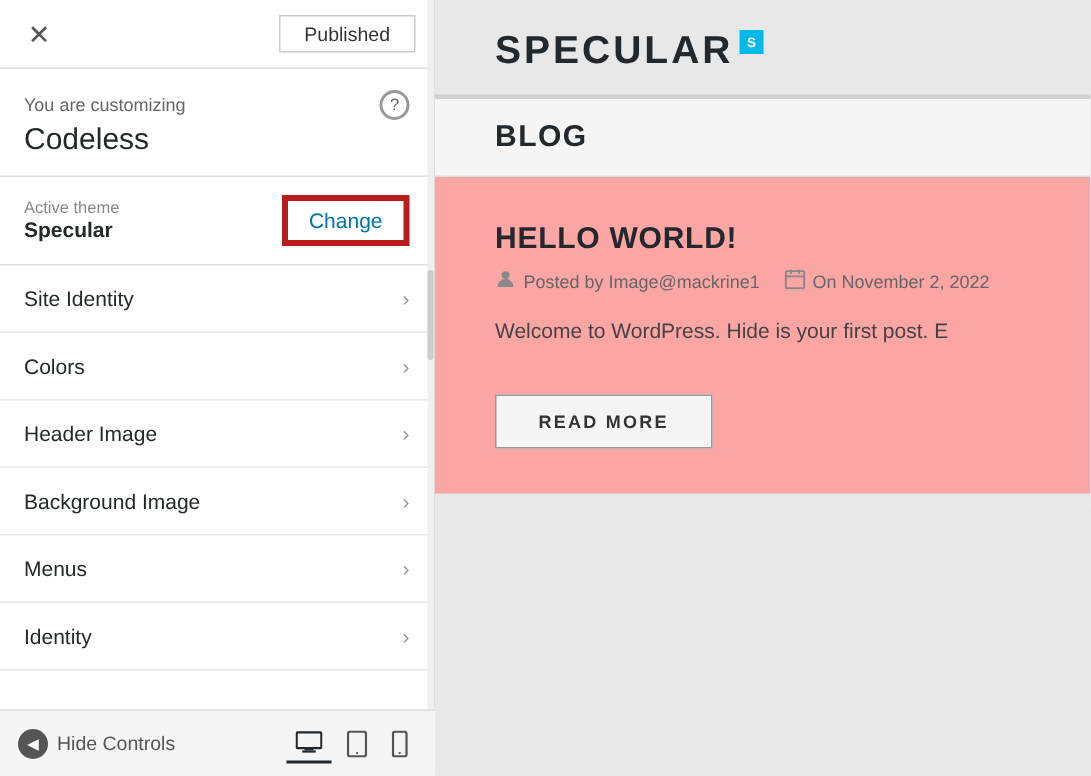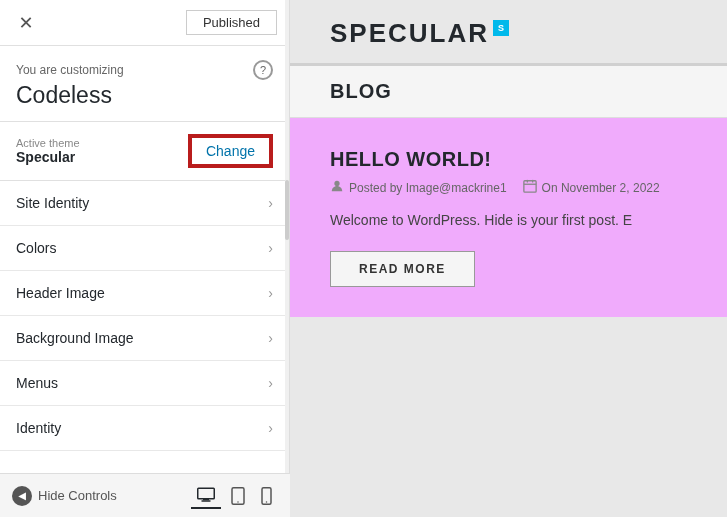--- a/index.html
+++ b/index.html
@@ -66,21 +66,21 @@
       width: 20px; height: 20px;
       border: 2px solid #999;
       border-radius: 50%;
       display: flex; align-items: center; justify-content: center;
       font-size: 11px;
       color: #666;
       cursor: pointer;
     }
 
     .site-name {
-      font-size: 23px;
+      font-size: 20px;
       color: #23282d;
       font-weight: 400;
       margin-top: 2px;
     }
 
     .theme-section {
       padding: 12px 16px;
       border-bottom: 1px solid #e0e0e0;
       display: flex;
       align-items: center;
@@ -249,21 +249,21 @@
     }
 
     .blog-title {
       font-size: 20px;
       font-weight: 700;
       letter-spacing: 1px;
       color: #23282d;
     }
 
     .post-area {
-      background: #f0abfc;
+      background: #fca5a5;
       padding: 30px 40px;
     }
 
     .post-title {
       font-size: 20px;
       font-weight: 900;
       letter-spacing: 0.5px;
       color: #23282d;
       margin-bottom: 8px;
     }
@@ -297,20 +297,21 @@
 
     .read-more-btn {
       padding: 10px 28px;
       border: 1px solid #999;
       background: #f5f5f5;
       font-size: 12px;
       font-weight: 700;
       letter-spacing: 1.5px;
       cursor: pointer;
       color: #333;
+      margin-top: 12px;
     }
   </style>
 </head>
 <body>
 
 <div class="left-panel">
 
   <div class="panel-header">
     <button class="close-btn">
       <span>✕</span>

